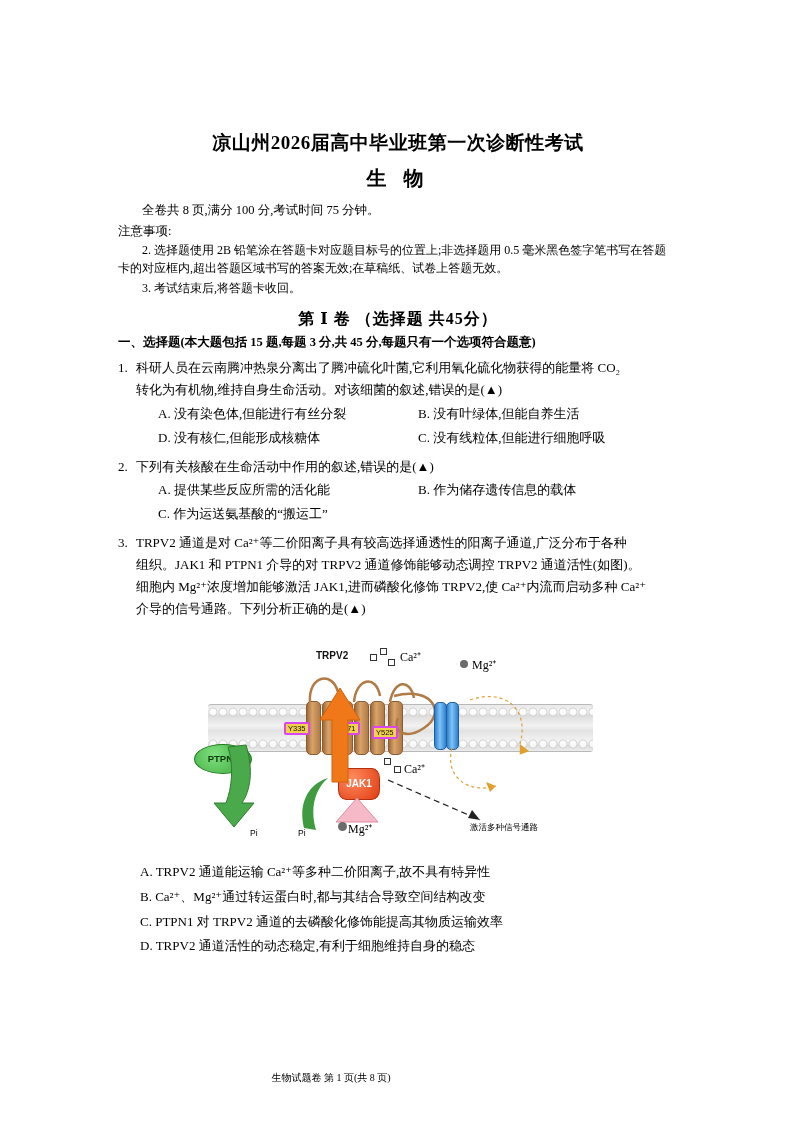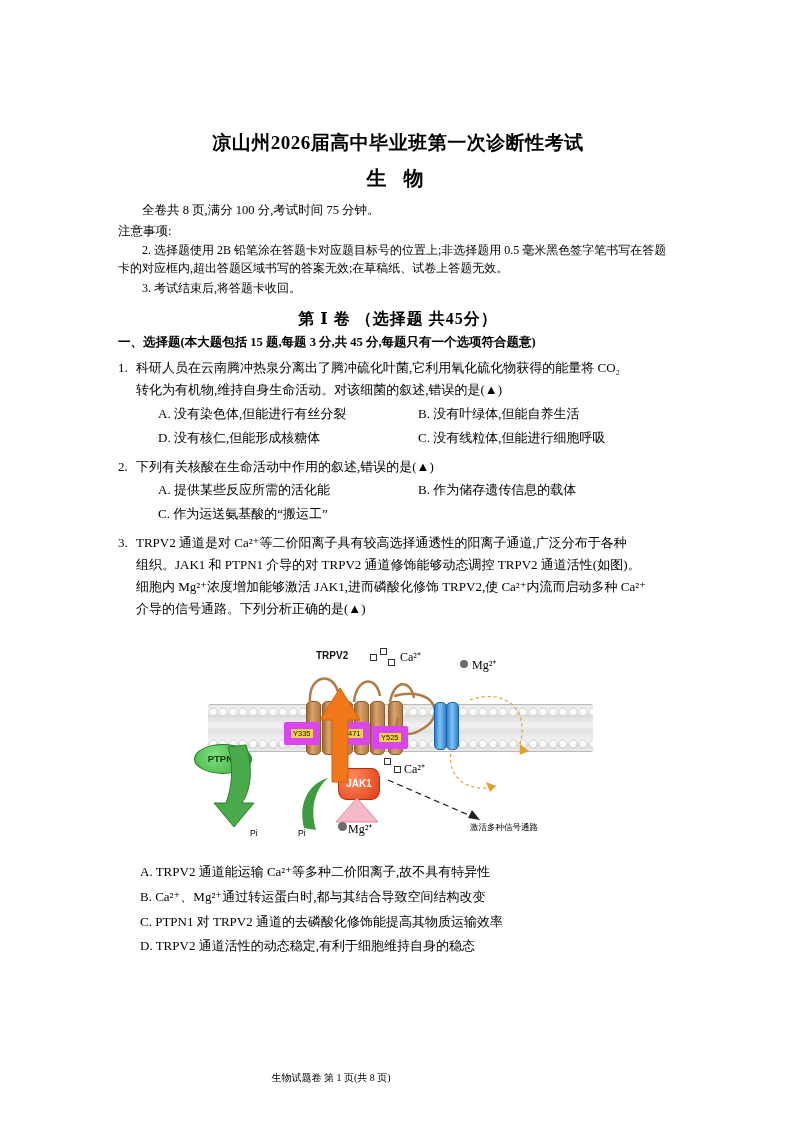--- a/index.html
+++ b/index.html
@@ -160,21 +160,21 @@
   }
   .label-sm {
     position: absolute;
     font-size: 7.5px;
     font-family: "Liberation Sans", sans-serif;
     color: #111;
     white-space: nowrap;
   }
   .label-sm.yellow {
     background: #f2d14b;
-    border: 7px solid #d946ef;
+    border: 2px solid #d946ef;
     border-radius: 2px;
     padding: 0 2px;
   }
   .tag-oval {
     position: absolute;
     font-size: 9px;
     font-family: "Liberation Sans", sans-serif;
     font-weight: bold;
     color: #fff;
     text-align: center;

